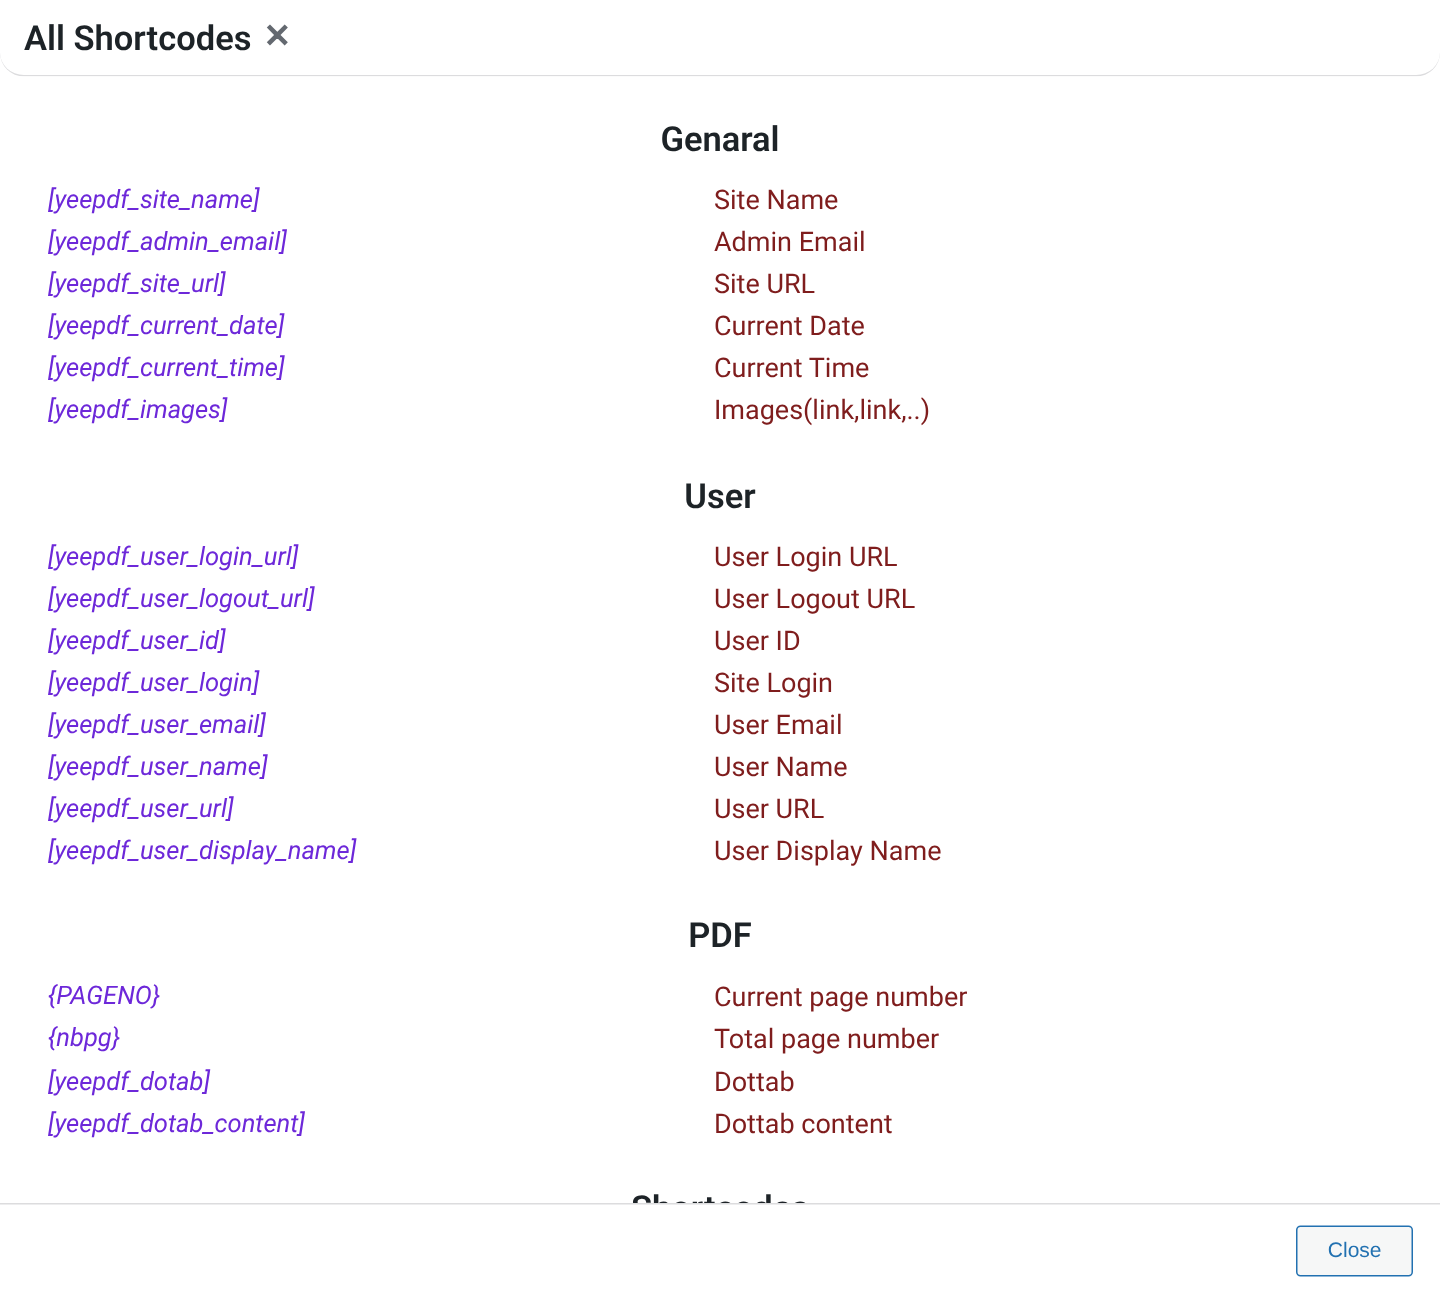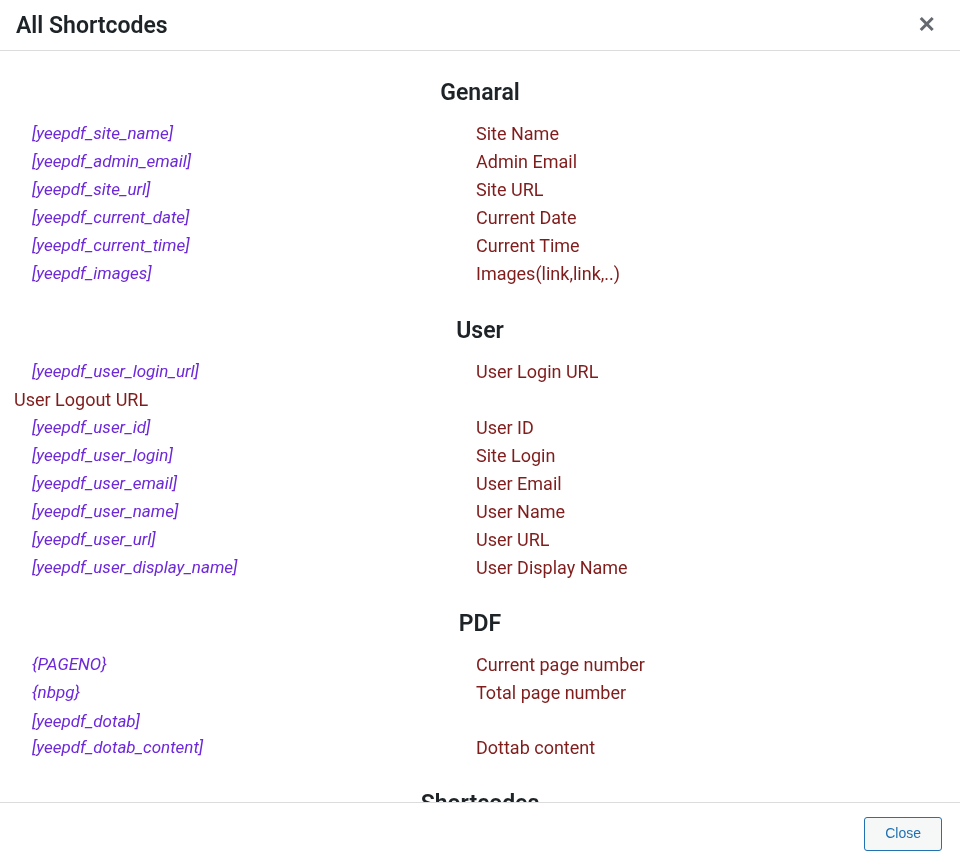--- a/index.html
+++ b/index.html
@@ -12,24 +12,24 @@
       width: 960px;
       height: 865px;
       background: #ffffff;
       display: flex;
       flex-direction: column;
       overflow: hidden;
       color: #1d2327;
     }
     .modal-header {
       display: flex;
-      justify-content: space-between;
       align-items: center;
       padding: 10px 16px 10px 16px;
       border-bottom: 1px solid #dcdcde;
+      border-radius: 16px;
     }
     .modal-title {
       font-size: 23px;
       font-weight: 600;
       color: #1d2327;
     }
     .close-icon {
       font-size: 22px;
       font-weight: bold;
       color: #646970;
@@ -134,20 +134,21 @@
     </div>
   </div>
 
   <h2 class="section-heading">User</h2>
   <div>
     <div class="shortcode-row">
       <div class="shortcode-code">[yeepdf_user_login_url]</div>
       <div class="shortcode-desc">User Login URL</div>
     </div>
     <div class="shortcode-row">
+      <div class="shortcode-code">[yeepdf_user_logout_url]</div>
       <div class="shortcode-desc">User Logout URL</div>
     </div>
     <div class="shortcode-row">
       <div class="shortcode-code">[yeepdf_user_id]</div>
       <div class="shortcode-desc">User ID</div>
     </div>
     <div class="shortcode-row">
       <div class="shortcode-code">[yeepdf_user_login]</div>
       <div class="shortcode-desc">Site Login</div>
     </div>
@@ -174,20 +175,21 @@
     <div class="shortcode-row">
       <div class="shortcode-code">{PAGENO}</div>
       <div class="shortcode-desc">Current page number</div>
     </div>
     <div class="shortcode-row">
       <div class="shortcode-code">{nbpg}</div>
       <div class="shortcode-desc">Total page number</div>
     </div>
     <div class="shortcode-row">
       <div class="shortcode-code">[yeepdf_dotab]</div>
+      <div class="shortcode-desc">Dottab</div>
     </div>
     <div class="shortcode-row">
       <div class="shortcode-code">[yeepdf_dotab_content]</div>
       <div class="shortcode-desc">Dottab content</div>
     </div>
   </div>
 
   <h2 class="section-heading">Shortcodes</h2>
 
 </div>

